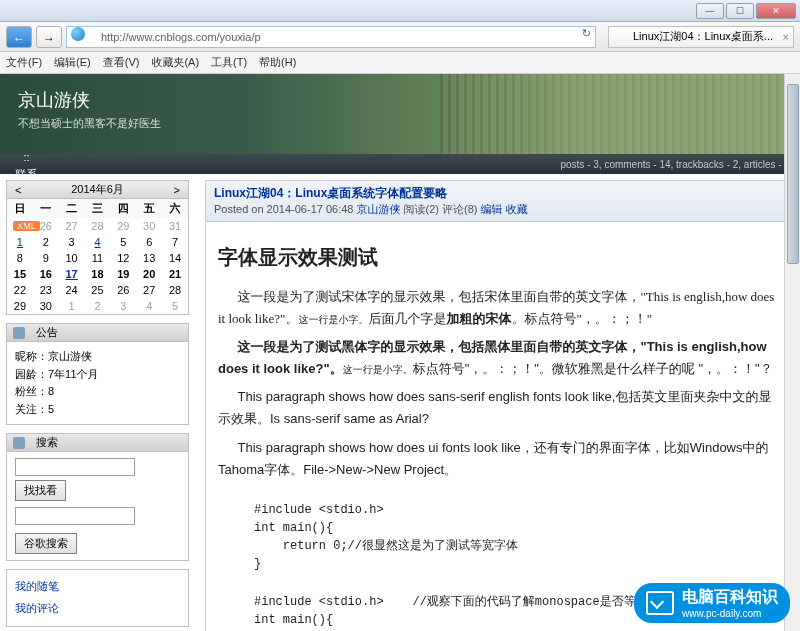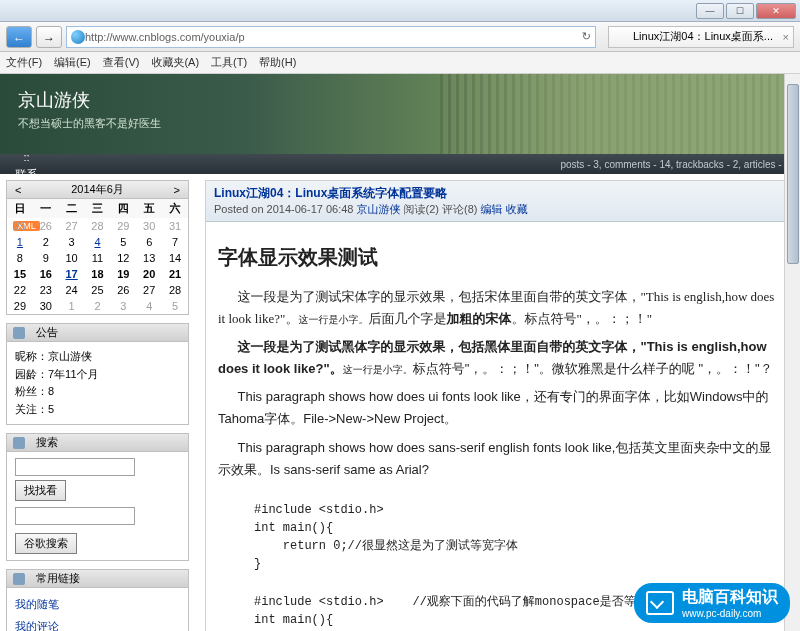--- a/index.html
+++ b/index.html
@@ -5,21 +5,21 @@
 * { margin: 0; padding: 0; box-sizing: border-box; }
 body { font-family: Tahoma, Arial, sans-serif; font-size: 12px; background: linear-gradient(180deg, #4a8fd4 0%, #6ba5dc 100%); overflow: hidden; }
 .window { width: 800px; height: 631px; background: #fff; display: flex; flex-direction: column; }
 .titlebar { height: 22px; background: linear-gradient(180deg, #e8f0f8 0%, #d0dce8 100%); border-bottom: 1px solid #a0b0c0; display: flex; align-items: center; justify-content: flex-end; padding: 0 4px; }
 .winbtns { display: flex; gap: 2px; }
 .winbtn { width: 28px; height: 16px; background: linear-gradient(180deg, #f0f4f8 0%, #d8e0e8 100%); border: 1px solid #90a0b0; border-radius: 2px; display: flex; align-items: center; justify-content: center; font-size: 9px; color: #405060; cursor: pointer; }
 .winbtn.close { width: 40px; background: linear-gradient(180deg, #e89090 0%, #d06060 100%); color: #fff; }
 .toolbar { height: 30px; background: linear-gradient(180deg, #f8f8f8 0%, #e8e8e8 100%); border-bottom: 1px solid #c0c0c0; display: flex; align-items: center; padding: 0 6px; gap: 4px; }
 .navbtn { width: 26px; height: 22px; border: 1px solid #b0b0b0; border-radius: 3px; background: linear-gradient(180deg, #fff 0%, #e8e8e8 100%); display: flex; align-items: center; justify-content: center; cursor: pointer; }
 .navbtn.back { background: linear-gradient(180deg, #6ab0f0 0%, #3080d0 100%); color: #fff; }
-.urlbar { flex: 1; height: 22px; border: 1px solid #a0c0e0; background: #fff; display: flex; align-items: center; padding: 0 4px; gap: 0; font-size: 11px; color: #606060; }
+.urlbar { flex: 1; height: 22px; border: 1px solid #a0c0e0; background: #fff; display: flex; padding: 0 4px; gap: 16px; font-size: 11px; color: #606060; }
 .urlbar .globe { width: 14px; height: 14px; border-radius: 50%; background: radial-gradient(circle at 30% 30%, #80d0ff, #2080c0); }
 .urlbar input { border: none; outline: none; flex: 1; font-size: 11px; color: #606060; background: transparent; }
 .tabrow { display: flex; align-items: center; margin-left: 8px; }
 .tab { height: 22px; padding: 0 20px 0 8px; background: linear-gradient(180deg, #fff 0%, #f0f0f0 100%); border: 1px solid #c0c0c0; display: flex; align-items: center; gap: 4px; font-size: 11px; position: relative; }
 .tab .x { position: absolute; right: 4px; color: #808080; cursor: pointer; }
 .menubar { height: 22px; background: #f4f4f4; display: flex; align-items: center; padding: 0 6px; gap: 12px; font-size: 11px; color: #303030; border-bottom: 1px solid #d0d0d0; }
 .menubar span { cursor: pointer; }
 .viewport { flex: 1; overflow: auto; background: #fff; position: relative; }
 .banner { height: 80px; background: linear-gradient(90deg, #2a4a3a 0%, #3a5a4a 30%, #6a8a5a 60%, #8aaa7a 100%); padding: 14px 18px; color: #fff; position: relative; overflow: hidden; }
 .banner::after { content: ''; position: absolute; right: 0; top: 0; width: 45%; height: 100%; background: linear-gradient(90deg, rgba(110,140,90,0) 0%, rgba(150,170,120,0.6) 40%), repeating-linear-gradient(90deg, rgba(80,100,70,0.5) 0 3px, rgba(120,140,100,0.3) 3px 8px); }
@@ -204,24 +204,20 @@
               <span>搜索</span>
             </div>
           <div class="panelbody">
             <div><input type="text" style=""> <button>找找看</button></div>
             <div style="margin-top:6px"><input type="text" style=""></div>
             <div style="margin-top:4px"><button>谷歌搜索</button></div>
           </div>
         </div>
 
         <div class="panel">
-          <div class="panelhead">
-              <span class="ico"></span>
-              <span>常用链接</span>
-            </div>
           <div class="panelbody linklist" id="links-body">
               <a>我的随笔</a>
               <a>我的评论</a>
             </div>
         </div>
       </div>
 
       <div class="main">
         <div class="post">
           <div class="posthead">
@@ -232,22 +228,22 @@
               <span>阅读(2)</span>
               <span>评论(8)</span>
               <a>编辑</a>
               <a>收藏</a>
             </div>
           </div>
           <div class="postbody">
             <h2>字体显示效果测试</h2>
             <p class="serif"><span>这一段是为了测试宋体字的显示效果，包括宋体里面自带的英文字体，"This is english,how does it look like?"。</span><span class="small">这一行是小字。</span><span>后面几个字是</span><strong>加粗的宋体</strong><span>。标点符号"，。：；！"</span></p>
             <p><strong>这一段是为了测试黑体字的显示效果，包括黑体里面自带的英文字体，"This is english,how does it look like?"。</strong><span class="small">这一行是小字。</span><span>标点符号"，。：；！"。微软雅黑是什么样子的呢 "，。：！"？</span></p>
+            <p>This paragraph shows how does sans-serif english fonts look like,包括英文里面夹杂中文的显示效果。Is sans-serif same as Arial?</p>
             <p>This paragraph shows how does ui fonts look like，还有专门的界面字体，比如Windows中的Tahoma字体。File-&gt;New-&gt;New Project。</p>
-            <p>This paragraph shows how does sans-serif english fonts look like,包括英文里面夹杂中文的显示效果。Is sans-serif same as Arial?</p>
             <pre>#include &lt;stdio.h&gt;
 int main(){
     return 0;//很显然这是为了测试等宽字体
 }</pre>
             <pre>#include &lt;stdio.h&gt;    //观察下面的代码了解monospace是否等于Courier New
 int main(){
     return 0;
 }</pre>
           </div>
         </div>

